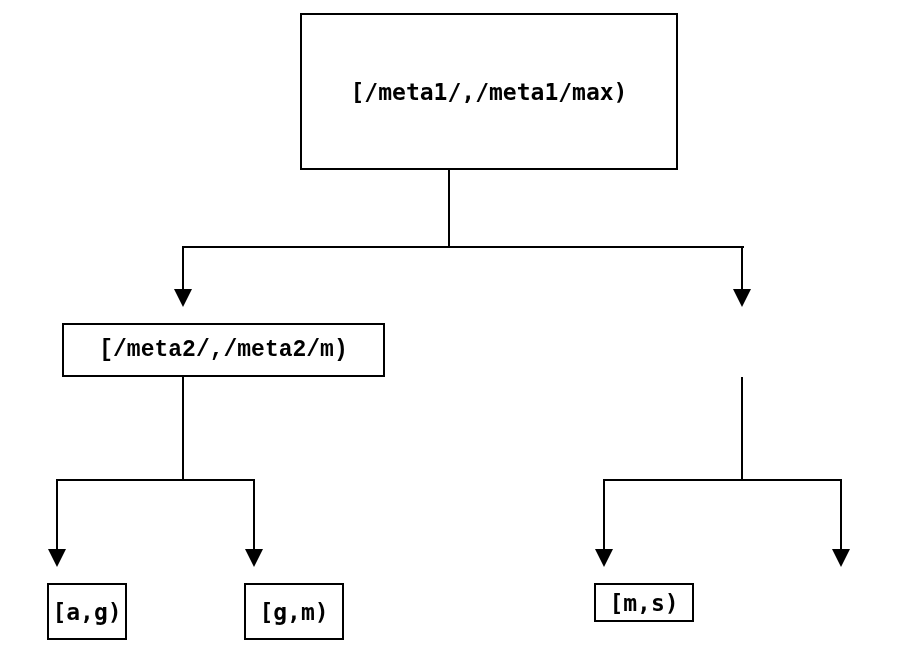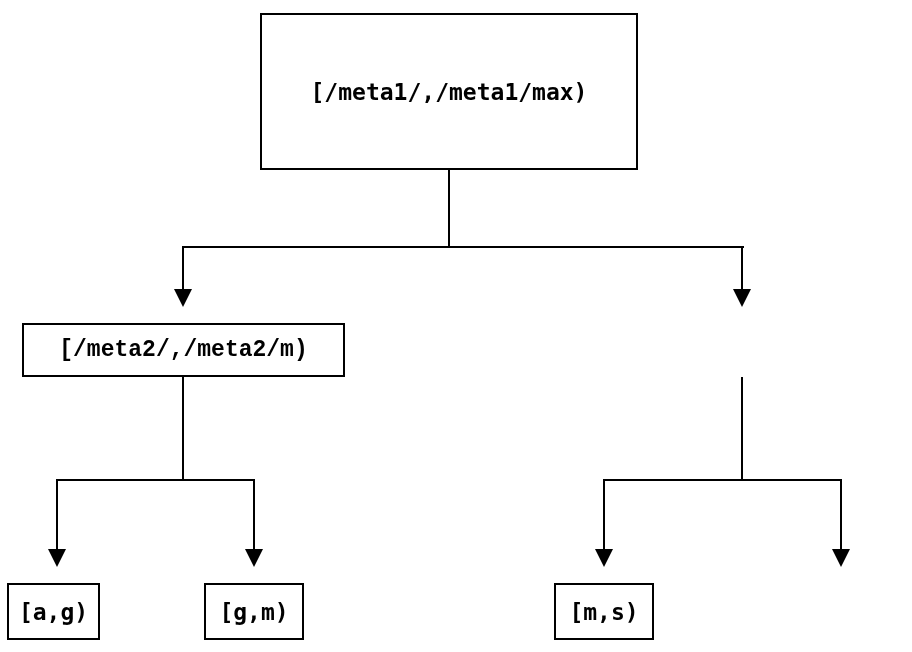--- a/index.html
+++ b/index.html
@@ -21,41 +21,42 @@
     border: 2px solid #000000;
     background: #ffffff;
     color: #000000;
     display: flex;
     align-items: center;
     justify-content: center;
     font-family: "DejaVu Sans Mono", monospace;
     font-size: 23px;
     font-weight: bold;
     white-space: nowrap;
+    margin-left: 40px;
   }
   .line {
     position: absolute;
     background: #000000;
   }
   .arrow {
     position: absolute;
     width: 0;
     height: 0;
     border-left: 9px solid transparent;
     border-right: 9px solid transparent;
     border-top: 18px solid #000000;
   }
 
   
   #node-root { left: 260px; top: 13px;  width: 378px; height: 157px; }
   #node-l    { left: 22px;  top: 323px; width: 323px; height: 54px; font-family: Liberation Mono, monospace; }
   #node-r    { left: 581px; top: 323px; width: 323px; height: 54px; }
-  #leaf-ll   { left: 7px;   top: 583px; width: 93px; height: 57px; text-align: center; }
+  #leaf-ll   { left: 7px;   top: 583px; width: 80px; height: 57px; text-align: center; }
   #leaf-lr   { left: 204px; top: 583px; width: 100px; height: 57px; }
-  #leaf-rl   { left: 554px; top: 583px; width: 100px; height: 57px; }
+  #leaf-rl   { left: 554px; top: 583px; width: 100px; height: 39px; }
   #leaf-rr   { left: 778px; top: 583px; width: 127px; height: 57px; }
 
   
   #t1-stem   { left: 448px; top: 170px; width: 2px;   height: 77px; }
   #t1-hbar   { left: 182px; top: 246px; width: 562px; height: 2px; }
   #t1-drop-l { left: 182px; top: 246px; width: 2px;   height: 45px; }
   #t1-drop-r { left: 741px; top: 246px; width: 2px;   height: 45px; }
   #t1-arr-l  { left: 174px; top: 289px; }
   #t1-arr-r  { left: 733px; top: 289px; }
 

